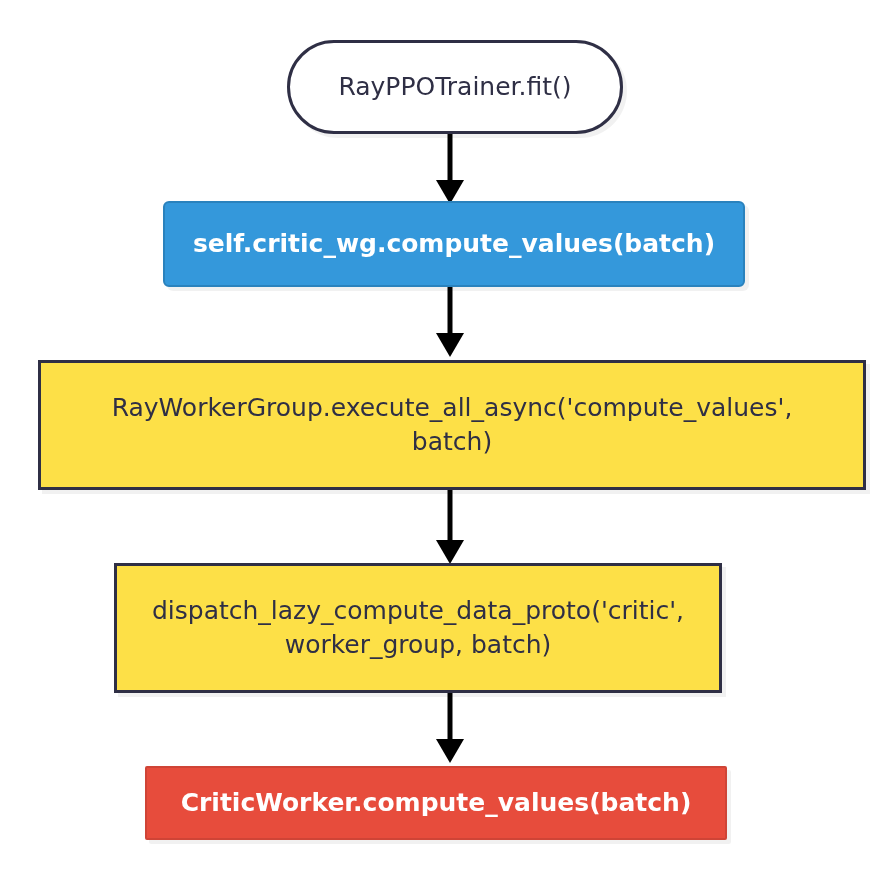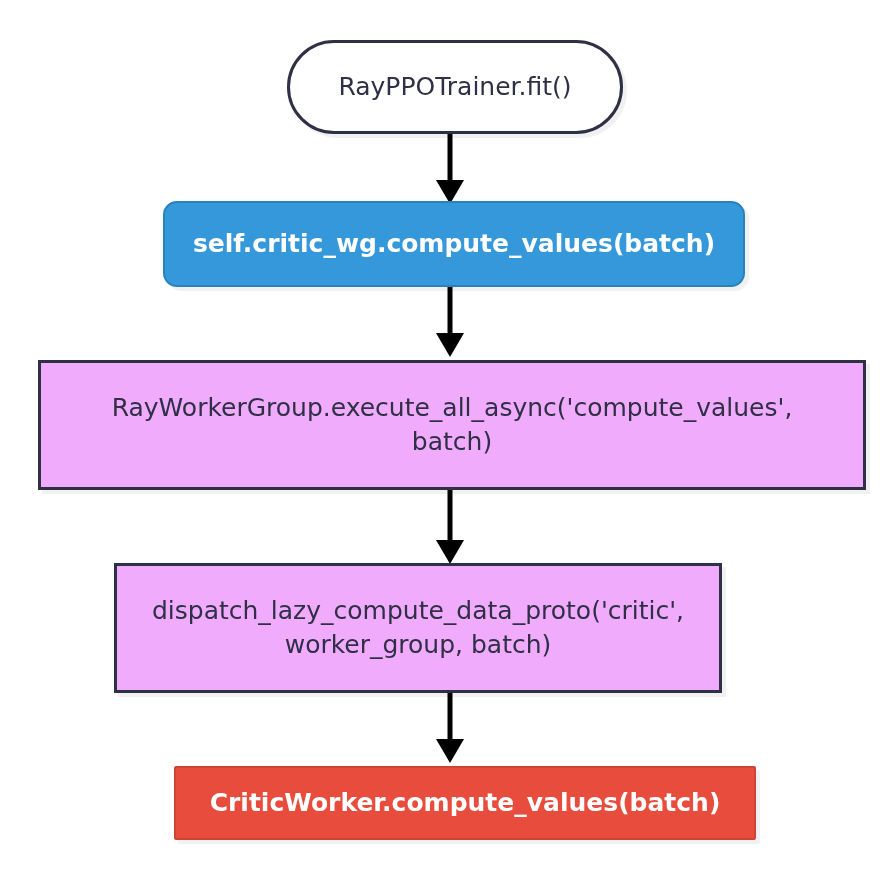--- a/index.html
+++ b/index.html
@@ -45,34 +45,34 @@
     background: #ffffff;
     color: #2f2f45;
     font-size: 25px;
     font-weight: 400;
   }
 
   
   .node.process {
     border: 3px solid #2f2f45;
     border-radius: 0;
-    background: #f0abfc;
+    background: #fde047;
     color: #2f2f45;
     font-size: 25px;
     font-weight: 400;
   }
 
   
   .node.highlight-blue {
     border: 2px solid #2a82bd;
     background: #3498db;
     color: #ffffff;
     font-size: 25px;
     font-weight: 700;
-    border-radius: 14px;
+    border-radius: 6px;
   }
 
   
   .node.highlight-red {
     border: 2px solid #cf4436;
     background: #e74c3c;
     color: #ffffff;
     font-size: 25px;
     font-weight: 700;
     border-radius: 2px;
@@ -128,17 +128,17 @@
 worker_group, batch)</span>
   </div>
 
   <div class="edge" style="left:430px; top:693px;">
     <svg width="40" height="72" viewBox="0 0 40 72">
       <line x1="20" y1="0" x2="20" y2="52" stroke="#000000" stroke-width="5"></line>
       <polygon points="6,46 34,46 20,70" fill="#000000"></polygon>
     </svg>
   </div>
 
-  <div class="node highlight-red" style="left:174px; top:766px; width:582px; height:74px;">
+  <div class="node highlight-red" style="left:145px; top:766px; width:582px; height:74px;">
     <span class="node-label">CriticWorker.compute_values(batch)</span>
   </div>
 
 </div>
 
 </body></html>

